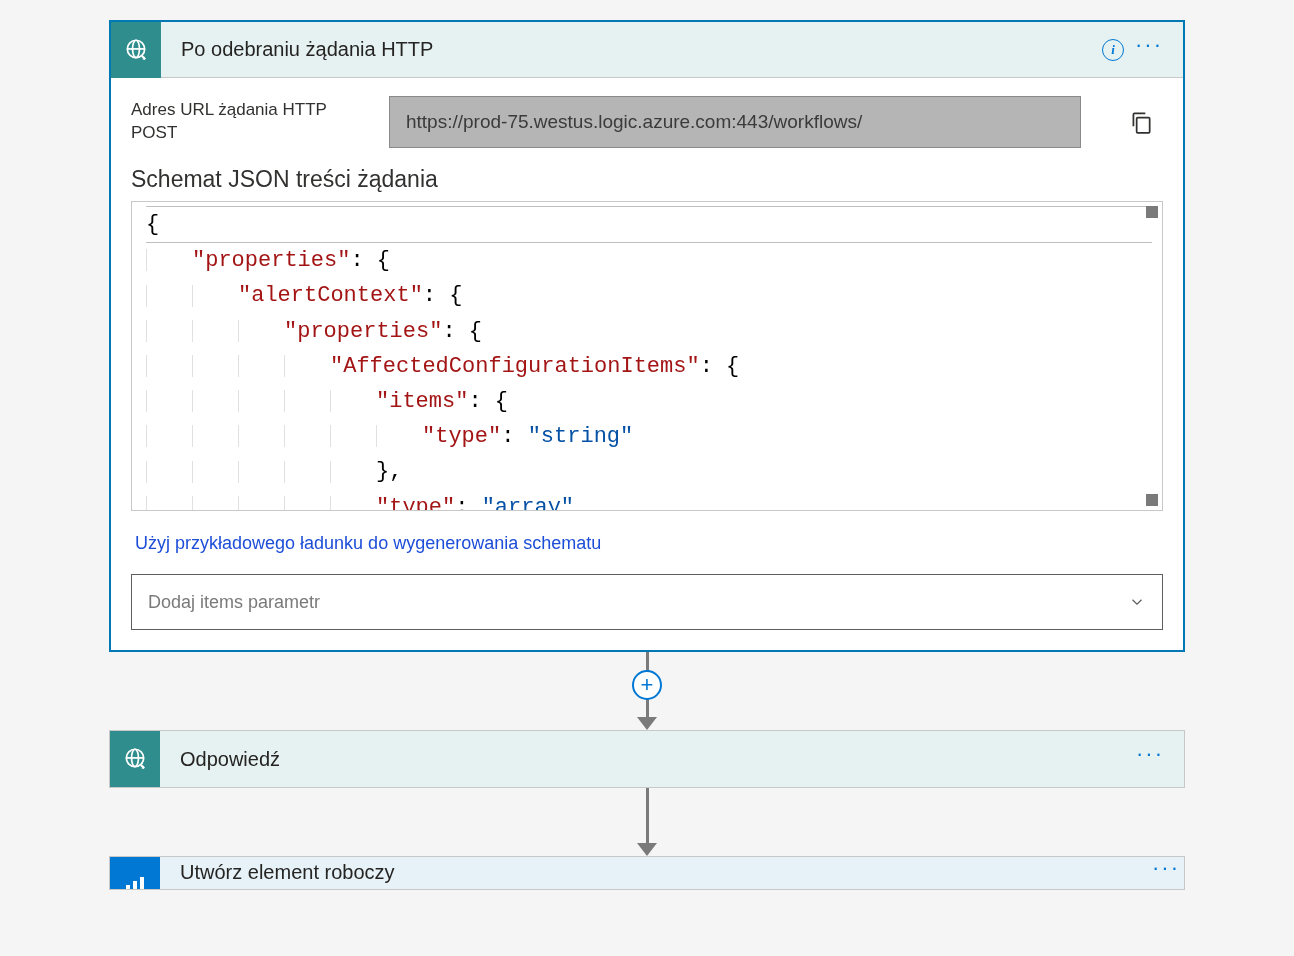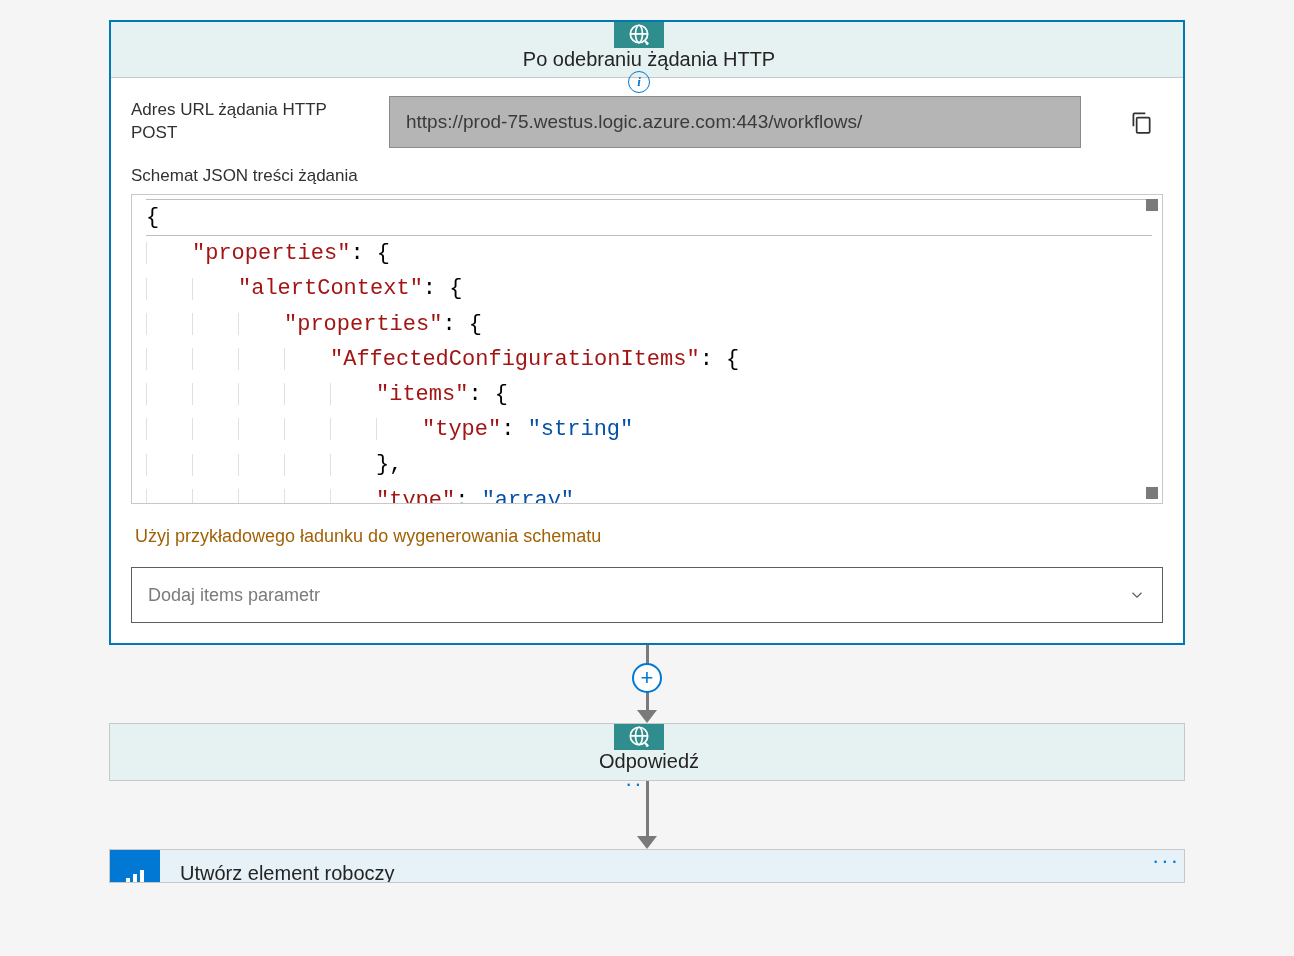--- a/index.html
+++ b/index.html
@@ -21,21 +21,20 @@
     .card.active {
       border: 2px solid #0078b4;
     }
     .card-header {
       display: flex;
       align-items: center;
       background: #e6f2f2;
       border-bottom: 1px solid #c8c8c8;
       height: 56px;
       padding-right: 16px;
-      flex-direction: column;
     }
     .header-icon-box {
       width: 50px;
       height: 56px;
       display: flex;
       align-items: center;
       justify-content: center;
       color: #fff;
     }
     .header-icon-box.teal { background: #2f8d8d; }
@@ -96,21 +95,21 @@
       width: 44px;
       height: 44px;
       margin-left: 10px;
       display: flex;
       align-items: center;
       justify-content: center;
       cursor: pointer;
       color: #323130;
     }
 
-    .schema-label { font-size: 17px; margin-bottom: 8px; display: block; }
+    .schema-label { font-size: 23px; margin-bottom: 8px; display: block; }
 
     .schema-box {
       border: 1px solid #c8c8c8;
       height: 310px;
       overflow: hidden;
       position: relative;
       font-family: Consolas, "Courier New", monospace;
       font-size: 22px;
       line-height: 1.6;
       padding: 4px 10px 4px 14px;
@@ -138,21 +137,21 @@
     .scroll-thumb-top, .scroll-thumb-bottom {
       position: absolute; width: 12px; height: 12px;
       background: #7a7a7a;
     }
     .scroll-thumb-top { top: 0; }
     .scroll-thumb-bottom { bottom: 0; }
 
     .link {
       display: inline-block;
       margin: 22px 0 20px 4px;
-      color: #a16207;
+      color: #1d4ed8;
       font-size: 18px;
       cursor: pointer;
     }
     .dropdown {
       border: 1px solid #605e5c;
       height: 56px;
       display: flex;
       align-items: center;
       justify-content: space-between;
       padding: 0 16px;
@@ -201,21 +200,21 @@
     .partial-card {
       width: 1076px;
       height: 34px;
       overflow: hidden;
       border: 1px solid #c8c8c8;
       background: #e6f2f7;
       display: flex;
       align-items: flex-start;
     }
     .partial-card .header-icon-box { height: 56px; }
-    .partial-card .card-title { padding-top: 12px; font-size: 20px; }
+    .partial-card .card-title { padding-top: 4px; font-size: 20px; }
   </style>
 </head>
 <body>
 
 <div class="card active">
   <div class="card-header">
     <div class="header-icon-box teal">
       <svg width="26" height="26" viewBox="0 0 24 24" fill="none" stroke="#fff" stroke-width="1.6">
         <circle cx="12" cy="11" r="8"></circle>
         <ellipse cx="12" cy="11" rx="3.2" ry="8"></ellipse>

